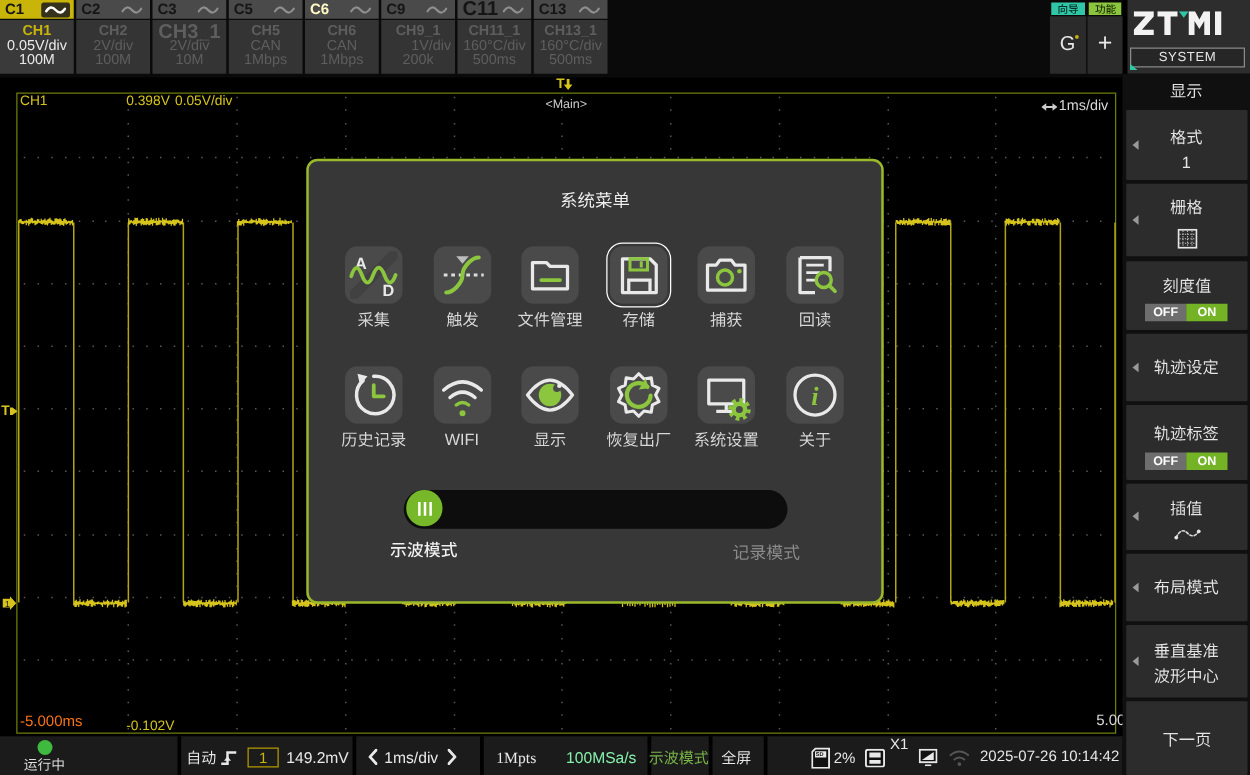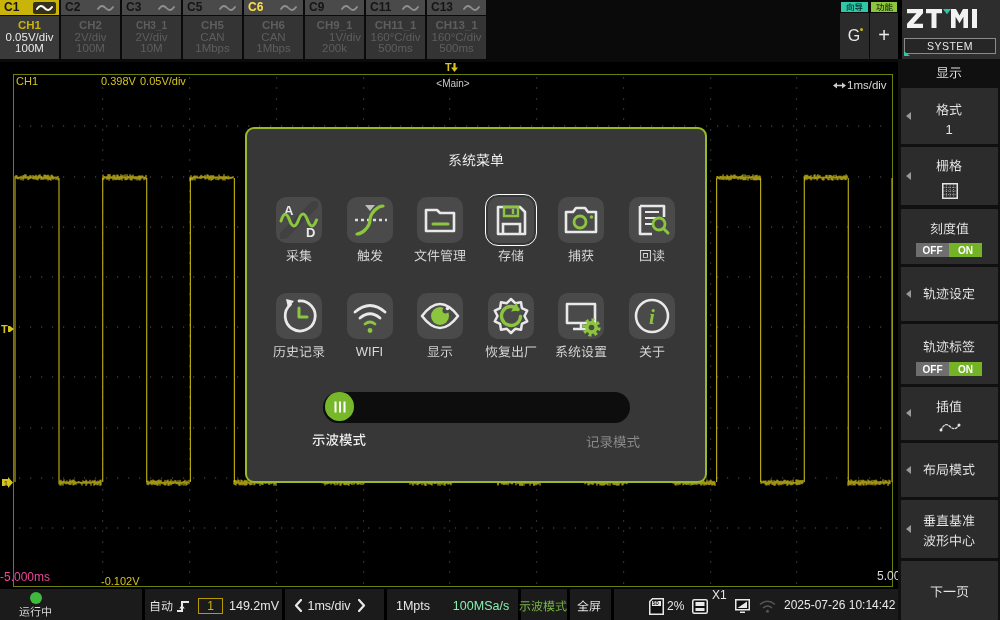--- a/index.html
+++ b/index.html
@@ -24,52 +24,52 @@
 <div class="abs" style="left:61px;top:16px;width:59px;height:43px;background:#343434"></div>
 <div style="position:absolute;left:90.5px;top:17.5px;height:15.0px;line-height:15.0px;font-family:'Liberation Sans',sans-serif;font-size:11.5px;font-weight:700;color:#5e5e5e;white-space:nowrap;transform:translateX(-50%);">CH2</div>
 <div style="position:absolute;left:90.5px;top:29.5px;height:15.0px;line-height:15.0px;font-family:'Liberation Sans',sans-serif;font-size:11.5px;font-weight:400;color:#5e5e5e;white-space:nowrap;transform:translateX(-50%);">2V/div</div>
 <div style="position:absolute;left:90.5px;top:41.0px;height:15.0px;line-height:15.0px;font-family:'Liberation Sans',sans-serif;font-size:11.5px;font-weight:400;color:#5e5e5e;white-space:nowrap;transform:translateX(-50%);">100M</div>
 <div class="abs" style="left:122px;top:0;width:59px;height:15px;background:#4a4a4a"></div>
 <div style="position:absolute;left:126px;top:0.2px;height:17px;line-height:15.6px;font-family:'Liberation Sans',sans-serif;font-size:12px;font-weight:700;color:#151515;white-space:nowrap;">C3</div>
 <svg class="abs" style="left:158px;top:4px" width="17" height="8" viewBox="0 0 17 8">
       <path d="M1 5 Q4.5 -0.5 8.5 4 Q12.5 8.5 16 3" stroke="#8f8f8f" stroke-width="1.8" fill="none" stroke-linecap="round"></path>
     </svg>
 <div class="abs" style="left:122px;top:16px;width:59px;height:43px;background:#343434"></div>
-<div style="position:absolute;left:151.5px;top:17.5px;height:15.0px;line-height:15.0px;font-family:'Liberation Sans',sans-serif;font-size:10px;font-weight:700;color:#5e5e5e;white-space:nowrap;transform:translateX(-50%);">CH3_1</div>
+<div style="position:absolute;left:151.5px;top:17.5px;height:15.0px;line-height:15.0px;font-family:'Liberation Sans',sans-serif;font-size:16px;font-weight:700;color:#5e5e5e;white-space:nowrap;transform:translateX(-50%);">CH3_1</div>
 <div style="position:absolute;left:151.5px;top:29.5px;height:15.0px;line-height:15.0px;font-family:'Liberation Sans',sans-serif;font-size:11.5px;font-weight:400;color:#5e5e5e;white-space:nowrap;transform:translateX(-50%);">2V/div</div>
 <div style="position:absolute;left:151.5px;top:41.0px;height:15.0px;line-height:15.0px;font-family:'Liberation Sans',sans-serif;font-size:11.5px;font-weight:400;color:#5e5e5e;white-space:nowrap;transform:translateX(-50%);">10M</div>
 <div class="abs" style="left:183px;top:0;width:59px;height:15px;background:#4a4a4a"></div>
 <div style="position:absolute;left:187px;top:0.2px;height:15.6px;line-height:15.6px;font-family:'Liberation Sans',sans-serif;font-size:12px;font-weight:700;color:#151515;white-space:nowrap;">C5</div>
 <svg class="abs" style="left:219px;top:4px" width="17" height="8" viewBox="0 0 17 8">
       <path d="M1 5 Q4.5 -0.5 8.5 4 Q12.5 8.5 16 3" stroke="#8f8f8f" stroke-width="1.8" fill="none" stroke-linecap="round"></path>
     </svg>
 <div class="abs" style="left:183px;top:16px;width:59px;height:43px;background:#343434"></div>
 <div style="position:absolute;left:212.5px;top:17.5px;height:15.0px;line-height:15.0px;font-family:'Liberation Sans',sans-serif;font-size:11.5px;font-weight:700;color:#5e5e5e;white-space:nowrap;transform:translateX(-50%);">CH5</div>
 <div style="position:absolute;left:212.5px;top:29.5px;height:15.0px;line-height:15.0px;font-family:'Liberation Sans',sans-serif;font-size:11.5px;font-weight:400;color:#5e5e5e;white-space:nowrap;transform:translateX(-50%);">CAN</div>
 <div style="position:absolute;left:212.5px;top:41.0px;height:15.0px;line-height:15.0px;font-family:'Liberation Sans',sans-serif;font-size:11.5px;font-weight:400;color:#5e5e5e;white-space:nowrap;transform:translateX(-50%);">1Mbps</div>
 <div class="abs" style="left:244px;top:0;width:59px;height:15px;background:#4a4a4a"></div>
-<div style="position:absolute;left:248px;top:0.2px;height:15.6px;line-height:15.6px;font-family:'Liberation Sans',sans-serif;font-size:12px;font-weight:700;color:#fde047;white-space:nowrap;">C6</div>
+<div style="position:absolute;left:248px;top:0.2px;height:15.6px;line-height:15.6px;font-family:'Liberation Sans',sans-serif;font-size:12px;font-weight:700;color:#fef9c3;white-space:nowrap;">C6</div>
 <svg class="abs" style="left:280px;top:4px" width="17" height="8" viewBox="0 0 17 8">
       <path d="M1 5 Q4.5 -0.5 8.5 4 Q12.5 8.5 16 3" stroke="#8f8f8f" stroke-width="1.8" fill="none" stroke-linecap="round"></path>
     </svg>
 <div class="abs" style="left:244px;top:16px;width:59px;height:43px;background:#343434"></div>
 <div style="position:absolute;left:273.5px;top:17.5px;height:15.0px;line-height:15.0px;font-family:'Liberation Sans',sans-serif;font-size:11.5px;font-weight:700;color:#5e5e5e;white-space:nowrap;transform:translateX(-50%);">CH6</div>
 <div style="position:absolute;left:273.5px;top:29.5px;height:15.0px;line-height:15.0px;font-family:'Liberation Sans',sans-serif;font-size:11.5px;font-weight:400;color:#5e5e5e;white-space:nowrap;transform:translateX(-50%);">CAN</div>
 <div style="position:absolute;left:273.5px;top:41.0px;height:15.0px;line-height:15.0px;font-family:'Liberation Sans',sans-serif;font-size:11.5px;font-weight:400;color:#5e5e5e;white-space:nowrap;transform:translateX(-50%);">1Mbps</div>
 <div class="abs" style="left:305px;top:0;width:59px;height:15px;background:#4a4a4a"></div>
 <div style="position:absolute;left:309px;top:0.2px;height:15.6px;line-height:15.6px;font-family:'Liberation Sans',sans-serif;font-size:12px;font-weight:700;color:#151515;white-space:nowrap;">C9</div>
 <svg class="abs" style="left:341px;top:4px" width="17" height="8" viewBox="0 0 17 8">
       <path d="M1 5 Q4.5 -0.5 8.5 4 Q12.5 8.5 16 3" stroke="#8f8f8f" stroke-width="1.8" fill="none" stroke-linecap="round"></path>
     </svg>
 <div class="abs" style="left:305px;top:16px;width:59px;height:43px;background:#343434"></div>
 <div style="position:absolute;left:334.5px;top:17.5px;height:15.0px;line-height:15.0px;font-family:'Liberation Sans',sans-serif;font-size:11.5px;font-weight:700;color:#5e5e5e;white-space:nowrap;transform:translateX(-50%);">CH9_1</div>
 <div style="position:absolute;left:345px;top:29.5px;height:15.0px;line-height:15.0px;font-family:'Liberation Sans',sans-serif;font-size:11.5px;font-weight:400;color:#5e5e5e;white-space:nowrap;transform:translateX(-50%);text-align:center;">1V/div</div>
 <div style="position:absolute;left:334.5px;top:41.0px;height:15.0px;line-height:15.0px;font-family:'Liberation Sans',sans-serif;font-size:11.5px;font-weight:400;color:#5e5e5e;white-space:nowrap;transform:translateX(-50%);">200k</div>
 <div class="abs" style="left:366px;top:0;width:59px;height:15px;background:#4a4a4a"></div>
-<div style="position:absolute;left:370px;top:0.2px;height:20px;line-height:15.6px;font-family:'Liberation Sans',sans-serif;font-size:12px;font-weight:700;color:#151515;white-space:nowrap;">C11</div>
+<div style="position:absolute;left:370px;top:0.2px;height:20px;line-height:15.6px;font-family:'Liberation Sans',sans-serif;font-size:16px;font-weight:700;color:#151515;white-space:nowrap;">C11</div>
 <svg class="abs" style="left:402px;top:4px" width="17" height="8" viewBox="0 0 17 8">
       <path d="M1 5 Q4.5 -0.5 8.5 4 Q12.5 8.5 16 3" stroke="#8f8f8f" stroke-width="1.8" fill="none" stroke-linecap="round"></path>
     </svg>
 <div class="abs" style="left:366px;top:16px;width:59px;height:43px;background:#343434"></div>
 <div style="position:absolute;left:395.5px;top:17.5px;height:15.0px;line-height:15.0px;font-family:'Liberation Sans',sans-serif;font-size:11.5px;font-weight:700;color:#5e5e5e;white-space:nowrap;transform:translateX(-50%);">CH11_1</div>
 <div style="position:absolute;left:395.5px;top:29.5px;height:15.0px;line-height:15.0px;font-family:'Liberation Sans',sans-serif;font-size:11.5px;font-weight:400;color:#5e5e5e;white-space:nowrap;transform:translateX(-50%);">160°C/div</div>
 <div style="position:absolute;left:395.5px;top:41.0px;height:15.0px;line-height:15.0px;font-family:'Liberation Sans',sans-serif;font-size:11.5px;font-weight:400;color:#5e5e5e;white-space:nowrap;transform:translateX(-50%);">500ms</div>
 <div class="abs" style="left:427px;top:0;width:59px;height:15px;background:#4a4a4a"></div>
 <div style="position:absolute;left:431px;top:0.2px;height:15.6px;line-height:15.6px;font-family:'Liberation Sans',sans-serif;font-size:12px;font-weight:700;color:#151515;white-space:nowrap;">C13</div>
 <svg class="abs" style="left:463px;top:4px" width="17" height="8" viewBox="0 0 17 8">
@@ -111,21 +111,21 @@
 <svg class="abs" style="left:0;top:0" width="1000" height="620">
       <path d="M102 78h1.2M102 88h1.2M102 99h1.2M102 109h1.2M102 119h1.2M102 130h1.2M102 140h1.2M102 150h1.2M102 160h1.2M102 171h1.2M102 181h1.2M102 191h1.2M102 202h1.2M102 212h1.2M102 222h1.2M102 233h1.2M102 243h1.2M102 253h1.2M102 263h1.2M102 274h1.2M102 284h1.2M102 294h1.2M102 305h1.2M102 315h1.2M102 325h1.2M102 336h1.2M102 346h1.2M102 356h1.2M102 366h1.2M102 377h1.2M102 387h1.2M102 397h1.2M102 408h1.2M102 418h1.2M102 428h1.2M102 439h1.2M102 449h1.2M102 459h1.2M102 469h1.2M102 480h1.2M102 490h1.2M102 500h1.2M102 511h1.2M102 521h1.2M102 531h1.2M102 542h1.2M102 552h1.2M102 562h1.2M102 572h1.2M102 583h1.2M189 78h1.2M189 88h1.2M189 99h1.2M189 109h1.2M189 119h1.2M189 130h1.2M189 140h1.2M189 150h1.2M189 160h1.2M189 171h1.2M189 181h1.2M189 191h1.2M189 202h1.2M189 212h1.2M189 222h1.2M189 233h1.2M189 243h1.2M189 253h1.2M189 263h1.2M189 274h1.2M189 284h1.2M189 294h1.2M189 305h1.2M189 315h1.2M189 325h1.2M189 336h1.2M189 346h1.2M189 356h1.2M189 366h1.2M189 377h1.2M189 387h1.2M189 397h1.2M189 408h1.2M189 418h1.2M189 428h1.2M189 439h1.2M189 449h1.2M189 459h1.2M189 469h1.2M189 480h1.2M189 490h1.2M189 500h1.2M189 511h1.2M189 521h1.2M189 531h1.2M189 542h1.2M189 552h1.2M189 562h1.2M189 572h1.2M189 583h1.2M276 78h1.2M276 88h1.2M276 99h1.2M276 109h1.2M276 119h1.2M276 130h1.2M276 140h1.2M276 150h1.2M276 160h1.2M276 171h1.2M276 181h1.2M276 191h1.2M276 202h1.2M276 212h1.2M276 222h1.2M276 233h1.2M276 243h1.2M276 253h1.2M276 263h1.2M276 274h1.2M276 284h1.2M276 294h1.2M276 305h1.2M276 315h1.2M276 325h1.2M276 336h1.2M276 346h1.2M276 356h1.2M276 366h1.2M276 377h1.2M276 387h1.2M276 397h1.2M276 408h1.2M276 418h1.2M276 428h1.2M276 439h1.2M276 449h1.2M276 459h1.2M276 469h1.2M276 480h1.2M276 490h1.2M276 500h1.2M276 511h1.2M276 521h1.2M276 531h1.2M276 542h1.2M276 552h1.2M276 562h1.2M276 572h1.2M276 583h1.2M363 78h1.2M363 88h1.2M363 99h1.2M363 109h1.2M363 119h1.2M363 130h1.2M363 140h1.2M363 150h1.2M363 160h1.2M363 171h1.2M363 181h1.2M363 191h1.2M363 202h1.2M363 212h1.2M363 222h1.2M363 233h1.2M363 243h1.2M363 253h1.2M363 263h1.2M363 274h1.2M363 284h1.2M363 294h1.2M363 305h1.2M363 315h1.2M363 325h1.2M363 336h1.2M363 346h1.2M363 356h1.2M363 366h1.2M363 377h1.2M363 387h1.2M363 397h1.2M363 408h1.2M363 418h1.2M363 428h1.2M363 439h1.2M363 449h1.2M363 459h1.2M363 469h1.2M363 480h1.2M363 490h1.2M363 500h1.2M363 511h1.2M363 521h1.2M363 531h1.2M363 542h1.2M363 552h1.2M363 562h1.2M363 572h1.2M363 583h1.2M449 78h1.2M449 88h1.2M449 99h1.2M449 109h1.2M449 119h1.2M449 130h1.2M449 140h1.2M449 150h1.2M449 160h1.2M449 171h1.2M449 181h1.2M449 191h1.2M449 202h1.2M449 212h1.2M449 222h1.2M449 233h1.2M449 243h1.2M449 253h1.2M449 263h1.2M449 274h1.2M449 284h1.2M449 294h1.2M449 305h1.2M449 315h1.2M449 325h1.2M449 336h1.2M449 346h1.2M449 356h1.2M449 366h1.2M449 377h1.2M449 387h1.2M449 397h1.2M449 408h1.2M449 418h1.2M449 428h1.2M449 439h1.2M449 449h1.2M449 459h1.2M449 469h1.2M449 480h1.2M449 490h1.2M449 500h1.2M449 511h1.2M449 521h1.2M449 531h1.2M449 542h1.2M449 552h1.2M449 562h1.2M449 572h1.2M449 583h1.2M536 78h1.2M536 88h1.2M536 99h1.2M536 109h1.2M536 119h1.2M536 130h1.2M536 140h1.2M536 150h1.2M536 160h1.2M536 171h1.2M536 181h1.2M536 191h1.2M536 202h1.2M536 212h1.2M536 222h1.2M536 233h1.2M536 243h1.2M536 253h1.2M536 263h1.2M536 274h1.2M536 284h1.2M536 294h1.2M536 305h1.2M536 315h1.2M536 325h1.2M536 336h1.2M536 346h1.2M536 356h1.2M536 366h1.2M536 377h1.2M536 387h1.2M536 397h1.2M536 408h1.2M536 418h1.2M536 428h1.2M536 439h1.2M536 449h1.2M536 459h1.2M536 469h1.2M536 480h1.2M536 490h1.2M536 500h1.2M536 511h1.2M536 521h1.2M536 531h1.2M536 542h1.2M536 552h1.2M536 562h1.2M536 572h1.2M536 583h1.2M623 78h1.2M623 88h1.2M623 99h1.2M623 109h1.2M623 119h1.2M623 130h1.2M623 140h1.2M623 150h1.2M623 160h1.2M623 171h1.2M623 181h1.2M623 191h1.2M623 202h1.2M623 212h1.2M623 222h1.2M623 233h1.2M623 243h1.2M623 253h1.2M623 263h1.2M623 274h1.2M623 284h1.2M623 294h1.2M623 305h1.2M623 315h1.2M623 325h1.2M623 336h1.2M623 346h1.2M623 356h1.2M623 366h1.2M623 377h1.2M623 387h1.2M623 397h1.2M623 408h1.2M623 418h1.2M623 428h1.2M623 439h1.2M623 449h1.2M623 459h1.2M623 469h1.2M623 480h1.2M623 490h1.2M623 500h1.2M623 511h1.2M623 521h1.2M623 531h1.2M623 542h1.2M623 552h1.2M623 562h1.2M623 572h1.2M623 583h1.2M710 78h1.2M710 88h1.2M710 99h1.2M710 109h1.2M710 119h1.2M710 130h1.2M710 140h1.2M710 150h1.2M710 160h1.2M710 171h1.2M710 181h1.2M710 191h1.2M710 202h1.2M710 212h1.2M710 222h1.2M710 233h1.2M710 243h1.2M710 253h1.2M710 263h1.2M710 274h1.2M710 284h1.2M710 294h1.2M710 305h1.2M710 315h1.2M710 325h1.2M710 336h1.2M710 346h1.2M710 356h1.2M710 366h1.2M710 377h1.2M710 387h1.2M710 397h1.2M710 408h1.2M710 418h1.2M710 428h1.2M710 439h1.2M710 449h1.2M710 459h1.2M710 469h1.2M710 480h1.2M710 490h1.2M710 500h1.2M710 511h1.2M710 521h1.2M710 531h1.2M710 542h1.2M710 552h1.2M710 562h1.2M710 572h1.2M710 583h1.2M796 78h1.2M796 88h1.2M796 99h1.2M796 109h1.2M796 119h1.2M796 130h1.2M796 140h1.2M796 150h1.2M796 160h1.2M796 171h1.2M796 181h1.2M796 191h1.2M796 202h1.2M796 212h1.2M796 222h1.2M796 233h1.2M796 243h1.2M796 253h1.2M796 263h1.2M796 274h1.2M796 284h1.2M796 294h1.2M796 305h1.2M796 315h1.2M796 325h1.2M796 336h1.2M796 346h1.2M796 356h1.2M796 366h1.2M796 377h1.2M796 387h1.2M796 397h1.2M796 408h1.2M796 418h1.2M796 428h1.2M796 439h1.2M796 449h1.2M796 459h1.2M796 469h1.2M796 480h1.2M796 490h1.2M796 500h1.2M796 511h1.2M796 521h1.2M796 531h1.2M796 542h1.2M796 552h1.2M796 562h1.2M796 572h1.2M796 583h1.2M19 126h1.2M30 126h1.2M41 126h1.2M52 126h1.2M63 126h1.2M74 126h1.2M84 126h1.2M95 126h1.2M106 126h1.2M117 126h1.2M128 126h1.2M139 126h1.2M150 126h1.2M161 126h1.2M172 126h1.2M183 126h1.2M193 126h1.2M204 126h1.2M215 126h1.2M226 126h1.2M237 126h1.2M248 126h1.2M259 126h1.2M270 126h1.2M281 126h1.2M292 126h1.2M302 126h1.2M313 126h1.2M324 126h1.2M335 126h1.2M346 126h1.2M357 126h1.2M368 126h1.2M379 126h1.2M390 126h1.2M400 126h1.2M411 126h1.2M422 126h1.2M433 126h1.2M444 126h1.2M455 126h1.2M466 126h1.2M477 126h1.2M488 126h1.2M499 126h1.2M509 126h1.2M520 126h1.2M531 126h1.2M542 126h1.2M553 126h1.2M564 126h1.2M575 126h1.2M586 126h1.2M597 126h1.2M608 126h1.2M618 126h1.2M629 126h1.2M640 126h1.2M651 126h1.2M662 126h1.2M673 126h1.2M684 126h1.2M695 126h1.2M706 126h1.2M717 126h1.2M727 126h1.2M738 126h1.2M749 126h1.2M760 126h1.2M771 126h1.2M782 126h1.2M793 126h1.2M804 126h1.2M815 126h1.2M826 126h1.2M836 126h1.2M847 126h1.2M858 126h1.2M869 126h1.2M880 126h1.2M19 177h1.2M30 177h1.2M41 177h1.2M52 177h1.2M63 177h1.2M74 177h1.2M84 177h1.2M95 177h1.2M106 177h1.2M117 177h1.2M128 177h1.2M139 177h1.2M150 177h1.2M161 177h1.2M172 177h1.2M183 177h1.2M193 177h1.2M204 177h1.2M215 177h1.2M226 177h1.2M237 177h1.2M248 177h1.2M259 177h1.2M270 177h1.2M281 177h1.2M292 177h1.2M302 177h1.2M313 177h1.2M324 177h1.2M335 177h1.2M346 177h1.2M357 177h1.2M368 177h1.2M379 177h1.2M390 177h1.2M400 177h1.2M411 177h1.2M422 177h1.2M433 177h1.2M444 177h1.2M455 177h1.2M466 177h1.2M477 177h1.2M488 177h1.2M499 177h1.2M509 177h1.2M520 177h1.2M531 177h1.2M542 177h1.2M553 177h1.2M564 177h1.2M575 177h1.2M586 177h1.2M597 177h1.2M608 177h1.2M618 177h1.2M629 177h1.2M640 177h1.2M651 177h1.2M662 177h1.2M673 177h1.2M684 177h1.2M695 177h1.2M706 177h1.2M717 177h1.2M727 177h1.2M738 177h1.2M749 177h1.2M760 177h1.2M771 177h1.2M782 177h1.2M793 177h1.2M804 177h1.2M815 177h1.2M826 177h1.2M836 177h1.2M847 177h1.2M858 177h1.2M869 177h1.2M880 177h1.2M19 227h1.2M30 227h1.2M41 227h1.2M52 227h1.2M63 227h1.2M74 227h1.2M84 227h1.2M95 227h1.2M106 227h1.2M117 227h1.2M128 227h1.2M139 227h1.2M150 227h1.2M161 227h1.2M172 227h1.2M183 227h1.2M193 227h1.2M204 227h1.2M215 227h1.2M226 227h1.2M237 227h1.2M248 227h1.2M259 227h1.2M270 227h1.2M281 227h1.2M292 227h1.2M302 227h1.2M313 227h1.2M324 227h1.2M335 227h1.2M346 227h1.2M357 227h1.2M368 227h1.2M379 227h1.2M390 227h1.2M400 227h1.2M411 227h1.2M422 227h1.2M433 227h1.2M444 227h1.2M455 227h1.2M466 227h1.2M477 227h1.2M488 227h1.2M499 227h1.2M509 227h1.2M520 227h1.2M531 227h1.2M542 227h1.2M553 227h1.2M564 227h1.2M575 227h1.2M586 227h1.2M597 227h1.2M608 227h1.2M618 227h1.2M629 227h1.2M640 227h1.2M651 227h1.2M662 227h1.2M673 227h1.2M684 227h1.2M695 227h1.2M706 227h1.2M717 227h1.2M727 227h1.2M738 227h1.2M749 227h1.2M760 227h1.2M771 227h1.2M782 227h1.2M793 227h1.2M804 227h1.2M815 227h1.2M826 227h1.2M836 227h1.2M847 227h1.2M858 227h1.2M869 227h1.2M880 227h1.2M19 277h1.2M30 277h1.2M41 277h1.2M52 277h1.2M63 277h1.2M74 277h1.2M84 277h1.2M95 277h1.2M106 277h1.2M117 277h1.2M128 277h1.2M139 277h1.2M150 277h1.2M161 277h1.2M172 277h1.2M183 277h1.2M193 277h1.2M204 277h1.2M215 277h1.2M226 277h1.2M237 277h1.2M248 277h1.2M259 277h1.2M270 277h1.2M281 277h1.2M292 277h1.2M302 277h1.2M313 277h1.2M324 277h1.2M335 277h1.2M346 277h1.2M357 277h1.2M368 277h1.2M379 277h1.2M390 277h1.2M400 277h1.2M411 277h1.2M422 277h1.2M433 277h1.2M444 277h1.2M455 277h1.2M466 277h1.2M477 277h1.2M488 277h1.2M499 277h1.2M509 277h1.2M520 277h1.2M531 277h1.2M542 277h1.2M553 277h1.2M564 277h1.2M575 277h1.2M586 277h1.2M597 277h1.2M608 277h1.2M618 277h1.2M629 277h1.2M640 277h1.2M651 277h1.2M662 277h1.2M673 277h1.2M684 277h1.2M695 277h1.2M706 277h1.2M717 277h1.2M727 277h1.2M738 277h1.2M749 277h1.2M760 277h1.2M771 277h1.2M782 277h1.2M793 277h1.2M804 277h1.2M815 277h1.2M826 277h1.2M836 277h1.2M847 277h1.2M858 277h1.2M869 277h1.2M880 277h1.2M19 327h1.2M30 327h1.2M41 327h1.2M52 327h1.2M63 327h1.2M74 327h1.2M84 327h1.2M95 327h1.2M106 327h1.2M117 327h1.2M128 327h1.2M139 327h1.2M150 327h1.2M161 327h1.2M172 327h1.2M183 327h1.2M193 327h1.2M204 327h1.2M215 327h1.2M226 327h1.2M237 327h1.2M248 327h1.2M259 327h1.2M270 327h1.2M281 327h1.2M292 327h1.2M302 327h1.2M313 327h1.2M324 327h1.2M335 327h1.2M346 327h1.2M357 327h1.2M368 327h1.2M379 327h1.2M390 327h1.2M400 327h1.2M411 327h1.2M422 327h1.2M433 327h1.2M444 327h1.2M455 327h1.2M466 327h1.2M477 327h1.2M488 327h1.2M499 327h1.2M509 327h1.2M520 327h1.2M531 327h1.2M542 327h1.2M553 327h1.2M564 327h1.2M575 327h1.2M586 327h1.2M597 327h1.2M608 327h1.2M618 327h1.2M629 327h1.2M640 327h1.2M651 327h1.2M662 327h1.2M673 327h1.2M684 327h1.2M695 327h1.2M706 327h1.2M717 327h1.2M727 327h1.2M738 327h1.2M749 327h1.2M760 327h1.2M771 327h1.2M782 327h1.2M793 327h1.2M804 327h1.2M815 327h1.2M826 327h1.2M836 327h1.2M847 327h1.2M858 327h1.2M869 327h1.2M880 327h1.2M19 377h1.2M30 377h1.2M41 377h1.2M52 377h1.2M63 377h1.2M74 377h1.2M84 377h1.2M95 377h1.2M106 377h1.2M117 377h1.2M128 377h1.2M139 377h1.2M150 377h1.2M161 377h1.2M172 377h1.2M183 377h1.2M193 377h1.2M204 377h1.2M215 377h1.2M226 377h1.2M237 377h1.2M248 377h1.2M259 377h1.2M270 377h1.2M281 377h1.2M292 377h1.2M302 377h1.2M313 377h1.2M324 377h1.2M335 377h1.2M346 377h1.2M357 377h1.2M368 377h1.2M379 377h1.2M390 377h1.2M400 377h1.2M411 377h1.2M422 377h1.2M433 377h1.2M444 377h1.2M455 377h1.2M466 377h1.2M477 377h1.2M488 377h1.2M499 377h1.2M509 377h1.2M520 377h1.2M531 377h1.2M542 377h1.2M553 377h1.2M564 377h1.2M575 377h1.2M586 377h1.2M597 377h1.2M608 377h1.2M618 377h1.2M629 377h1.2M640 377h1.2M651 377h1.2M662 377h1.2M673 377h1.2M684 377h1.2M695 377h1.2M706 377h1.2M717 377h1.2M727 377h1.2M738 377h1.2M749 377h1.2M760 377h1.2M771 377h1.2M782 377h1.2M793 377h1.2M804 377h1.2M815 377h1.2M826 377h1.2M836 377h1.2M847 377h1.2M858 377h1.2M869 377h1.2M880 377h1.2M19 428h1.2M30 428h1.2M41 428h1.2M52 428h1.2M63 428h1.2M74 428h1.2M84 428h1.2M95 428h1.2M106 428h1.2M117 428h1.2M128 428h1.2M139 428h1.2M150 428h1.2M161 428h1.2M172 428h1.2M183 428h1.2M193 428h1.2M204 428h1.2M215 428h1.2M226 428h1.2M237 428h1.2M248 428h1.2M259 428h1.2M270 428h1.2M281 428h1.2M292 428h1.2M302 428h1.2M313 428h1.2M324 428h1.2M335 428h1.2M346 428h1.2M357 428h1.2M368 428h1.2M379 428h1.2M390 428h1.2M400 428h1.2M411 428h1.2M422 428h1.2M433 428h1.2M444 428h1.2M455 428h1.2M466 428h1.2M477 428h1.2M488 428h1.2M499 428h1.2M509 428h1.2M520 428h1.2M531 428h1.2M542 428h1.2M553 428h1.2M564 428h1.2M575 428h1.2M586 428h1.2M597 428h1.2M608 428h1.2M618 428h1.2M629 428h1.2M640 428h1.2M651 428h1.2M662 428h1.2M673 428h1.2M684 428h1.2M695 428h1.2M706 428h1.2M717 428h1.2M727 428h1.2M738 428h1.2M749 428h1.2M760 428h1.2M771 428h1.2M782 428h1.2M793 428h1.2M804 428h1.2M815 428h1.2M826 428h1.2M836 428h1.2M847 428h1.2M858 428h1.2M869 428h1.2M880 428h1.2M19 478h1.2M30 478h1.2M41 478h1.2M52 478h1.2M63 478h1.2M74 478h1.2M84 478h1.2M95 478h1.2M106 478h1.2M117 478h1.2M128 478h1.2M139 478h1.2M150 478h1.2M161 478h1.2M172 478h1.2M183 478h1.2M193 478h1.2M204 478h1.2M215 478h1.2M226 478h1.2M237 478h1.2M248 478h1.2M259 478h1.2M270 478h1.2M281 478h1.2M292 478h1.2M302 478h1.2M313 478h1.2M324 478h1.2M335 478h1.2M346 478h1.2M357 478h1.2M368 478h1.2M379 478h1.2M390 478h1.2M400 478h1.2M411 478h1.2M422 478h1.2M433 478h1.2M444 478h1.2M455 478h1.2M466 478h1.2M477 478h1.2M488 478h1.2M499 478h1.2M509 478h1.2M520 478h1.2M531 478h1.2M542 478h1.2M553 478h1.2M564 478h1.2M575 478h1.2M586 478h1.2M597 478h1.2M608 478h1.2M618 478h1.2M629 478h1.2M640 478h1.2M651 478h1.2M662 478h1.2M673 478h1.2M684 478h1.2M695 478h1.2M706 478h1.2M717 478h1.2M727 478h1.2M738 478h1.2M749 478h1.2M760 478h1.2M771 478h1.2M782 478h1.2M793 478h1.2M804 478h1.2M815 478h1.2M826 478h1.2M836 478h1.2M847 478h1.2M858 478h1.2M869 478h1.2M880 478h1.2M19 528h1.2M30 528h1.2M41 528h1.2M52 528h1.2M63 528h1.2M74 528h1.2M84 528h1.2M95 528h1.2M106 528h1.2M117 528h1.2M128 528h1.2M139 528h1.2M150 528h1.2M161 528h1.2M172 528h1.2M183 528h1.2M193 528h1.2M204 528h1.2M215 528h1.2M226 528h1.2M237 528h1.2M248 528h1.2M259 528h1.2M270 528h1.2M281 528h1.2M292 528h1.2M302 528h1.2M313 528h1.2M324 528h1.2M335 528h1.2M346 528h1.2M357 528h1.2M368 528h1.2M379 528h1.2M390 528h1.2M400 528h1.2M411 528h1.2M422 528h1.2M433 528h1.2M444 528h1.2M455 528h1.2M466 528h1.2M477 528h1.2M488 528h1.2M499 528h1.2M509 528h1.2M520 528h1.2M531 528h1.2M542 528h1.2M553 528h1.2M564 528h1.2M575 528h1.2M586 528h1.2M597 528h1.2M608 528h1.2M618 528h1.2M629 528h1.2M640 528h1.2M651 528h1.2M662 528h1.2M673 528h1.2M684 528h1.2M695 528h1.2M706 528h1.2M717 528h1.2M727 528h1.2M738 528h1.2M749 528h1.2M760 528h1.2M771 528h1.2M782 528h1.2M793 528h1.2M804 528h1.2M815 528h1.2M826 528h1.2M836 528h1.2M847 528h1.2M858 528h1.2M869 528h1.2M880 528h1.2" stroke="#585858" stroke-width="1.2" fill="none"></path>
     </svg>
 <svg class="abs" style="left:0;top:0" width="1000" height="620">
       <path d="M59.0 178V482M15.0 482V178M146.7 178V482M102.7 482V178M234.4 178V482M190.4 482V178M322.1 178V482M278.1 482V178M409.8 178V482M365.8 482V178M497.5 178V482M453.5 482V178M585.2 178V482M541.2 482V178M672.9 178V482M628.9 482V178M760.6 178V482M716.6 482V178M848.3 178V482M804.3 482V178M892.0 482V178" stroke="#b3a512" stroke-width="1.2" fill="none"></path>
       <path d="M15 176.1V178.4M16 175.1V178.2M17 175.4V179.0M18 176.8V179.4M19 176.9V179.2M20 176.8V178.2M21 175.8V180.2M22 176.6V178.6M23 175.2V180.6M24 175.3V179.1M25 174.2V178.1M26 174.5V178.8M27 176.6V178.3M28 176.1V180.2M29 176.5V179.6M30 175.1V179.0M31 175.4V178.2M32 176.8V178.6M33 175.0V179.2M34 176.1V179.6M35 175.7V178.8M36 174.7V179.9M37 176.3V179.6M38 175.5V180.4M39 174.9V178.8M40 174.2V178.3M41 175.8V180.0M42 176.6V179.3M43 176.9V179.8M44 174.8V179.5M45 174.5V178.8M46 175.0V179.6M47 175.3V179.2M48 174.6V180.6M49 175.6V179.8M50 176.8V179.9M51 175.1V180.7M52 174.6V178.8M53 175.9V179.8M54 176.9V179.2M55 176.5V178.3M56 176.8V180.1M57 176.6V178.7M58 175.9V180.4M59 481.8V484.3M60 480.5V485.6M61 479.8V485.5M62 481.2V484.2M63 481.0V485.6M64 479.4V483.4M65 481.5V483.7M66 481.4V484.4M67 480.4V483.8M68 482.0V484.2M69 481.0V484.6M70 479.4V485.0M71 480.6V484.8M72 480.2V483.2M73 479.6V485.3M74 479.6V485.3M75 480.9V484.2M76 481.7V484.8M77 481.8V483.2M78 481.4V483.5M79 481.1V483.2M80 482.0V483.4M81 481.7V484.1M82 481.9V485.5M83 480.3V483.4M84 481.3V484.0M85 481.0V483.4M86 479.7V485.9M87 480.7V484.4M88 481.8V483.3M89 481.1V483.8M90 479.8V483.5M91 481.9V485.8M92 480.6V483.4M93 480.5V483.1M94 480.6V485.8M95 479.7V485.0M96 481.3V484.1M97 481.5V485.2M98 480.6V485.3M99 481.1V483.6M100 479.8V485.9M101 479.7V485.3M103 174.6V180.0M104 176.3V179.4M105 176.0V178.1M106 176.9V178.8M107 176.2V179.9M108 174.2V179.2M109 174.3V180.7M110 174.2V179.0M111 176.4V178.6M112 176.4V178.6M113 175.2V180.4M114 174.6V179.3M115 175.1V180.2M116 176.8V179.8M117 174.4V180.1M118 174.8V179.3M119 176.5V180.1M120 176.0V180.2M121 174.2V179.1M122 175.8V180.6M123 174.9V178.5M124 176.6V178.4M125 174.4V180.2M126 176.6V180.2M127 174.2V179.8M128 176.0V179.5M129 176.6V178.0M130 174.2V179.8M131 175.5V180.5M132 175.7V180.4M133 174.6V178.6M134 176.3V178.8M135 176.3V179.6M136 176.2V179.1M137 176.6V180.5M138 176.0V179.2M139 175.3V180.4M140 175.8V180.5M141 175.5V179.4M142 175.5V178.1M143 175.7V178.5M144 177.0V180.2M145 176.5V179.3M146 174.9V179.5M147 481.1V484.5M148 480.5V485.3M149 481.7V484.6M150 481.3V483.8M151 479.9V484.5M152 480.5V485.2M153 479.5V484.3M154 480.3V484.5M155 480.6V485.0M156 480.8V484.5M157 480.7V485.7M158 480.1V485.5M159 479.5V483.8M160 480.5V485.7M161 479.7V483.4M162 481.7V484.3M163 481.8V483.7M164 481.8V484.9M165 479.9V485.6M166 481.6V485.1M167 480.2V483.4M168 479.6V485.8M169 481.4V485.8M170 480.9V484.4M171 479.3V485.4M172 481.6V484.3M173 480.6V484.0M174 481.5V483.9M175 480.1V483.1M176 480.5V484.3M177 482.0V484.0M178 480.3V484.5M179 481.8V485.9M180 479.9V485.8M181 481.7V483.8M182 481.9V485.3M183 481.3V483.4M184 480.9V485.6M185 479.8V483.7M186 481.6V485.7M187 480.5V485.0M188 481.8V483.2M189 480.1V484.2M190 176.8V180.5M191 175.2V180.2M192 176.8V180.3M193 176.8V180.3M194 175.7V178.9M195 175.4V180.5M196 176.2V178.3M197 175.5V178.6M198 176.7V178.4M199 176.9V178.5M200 176.1V178.8M201 174.8V178.8M202 175.5V178.5M203 176.0V178.0M204 176.3V178.0M205 174.9V179.5M206 176.5V179.3M207 174.3V178.3M208 174.6V179.2M209 175.6V180.3M210 175.9V179.4M211 175.0V180.7M212 176.0V180.2M213 175.0V179.7M214 175.8V178.9M215 176.8V178.4M216 176.8V180.0M217 176.3V178.4M218 176.8V180.3M219 174.5V179.8M220 176.2V178.7M221 176.2V179.2M222 176.5V179.2M223 176.2V180.6M224 174.2V179.5M225 176.3V180.6M226 176.1V179.0M227 177.0V179.0M228 175.6V179.4M229 176.4V179.4M230 177.0V178.7M231 176.7V179.1M232 176.9V178.1M233 176.1V178.6M234 480.4V484.5M235 480.0V484.9M236 480.1V485.5M237 480.9V483.9M238 479.3V483.4M239 480.0V484.9M240 481.9V485.4M241 479.6V484.8M242 480.0V485.4M243 481.6V484.5M244 480.6V485.4M245 479.8V485.4M246 480.4V485.6M247 480.2V485.0M248 481.4V483.1M249 481.6V484.0M250 481.7V485.4M251 480.5V484.8M252 480.3V485.0M253 480.7V483.0M254 479.8V485.2M255 480.6V484.6M256 480.2V483.2M257 480.0V483.7M258 481.8V483.8M259 480.0V483.6M260 480.0V485.8M261 480.7V484.1M262 480.7V485.0M263 479.9V484.8M264 480.3V483.2M265 481.6V483.7M266 480.0V483.9M267 480.5V483.0M268 481.8V483.8M269 480.2V485.0M270 480.2V483.8M271 480.6V484.3M272 480.7V483.3M273 479.6V483.6M274 479.4V485.7M275 482.0V484.3M276 479.8V485.8M278 175.7V178.7M279 176.4V180.6M280 176.4V179.6M281 176.6V179.4M282 174.2V178.4M283 174.6V179.4M284 174.4V179.9M285 176.3V180.4M286 175.6V178.1M287 177.0V179.3M288 175.7V178.8M289 176.6V178.9M290 176.1V180.3M291 177.0V180.0M292 174.6V178.3M293 174.3V179.9M294 174.4V178.8M295 175.9V179.1M296 174.1V179.6M297 176.0V179.2M298 176.2V178.1M299 176.7V180.3M300 176.2V180.5M301 176.3V178.7M302 175.5V178.5M303 175.9V180.6M304 174.4V180.2M305 175.2V180.5M306 174.3V179.5M307 174.9V178.1M308 174.9V179.2M309 174.8V179.7M310 176.2V178.1M311 174.3V178.3M312 175.6V178.9M313 176.1V180.0M314 174.2V178.7M315 175.1V178.8M316 175.4V179.1M317 176.5V178.4M318 176.4V180.4M319 175.6V178.6M320 174.4V180.7M321 175.7V178.4M322 481.5V483.3M323 481.1V483.3M324 481.4V483.7M325 480.5V485.6M326 480.0V484.2M327 480.9V484.5M328 481.0V484.0M329 481.8V483.8M330 479.4V483.4M331 480.6V484.8M332 479.7V483.6M333 481.3V483.7M334 480.9V484.3M335 479.4V485.5M336 479.6V483.1M337 481.9V485.1M338 479.6V484.4M339 480.4V483.0M340 480.9V485.7M341 479.8V485.5M342 479.4V483.7M343 481.7V483.4M344 480.6V485.0M345 479.5V485.1M346 480.3V485.2M347 480.8V484.6M348 481.9V485.3M349 481.4V485.7M350 480.3V483.9M351 481.7V483.7M352 480.3V485.0M353 481.7V483.2M354 480.6V484.7M355 481.0V483.6M356 480.4V483.0M357 481.2V484.3M358 479.4V484.9M359 479.6V484.4M360 481.4V483.7M361 479.4V485.0M362 481.2V483.1M363 480.7V485.0M364 480.9V483.7M366 175.1V180.5M367 176.3V178.1M368 176.0V179.1M369 175.0V178.5M370 174.7V180.0M371 175.5V178.6M372 174.2V178.8M373 174.6V178.6M374 176.4V180.1M375 176.1V180.6M376 175.6V178.5M377 176.4V179.1M378 175.1V180.6M379 176.6V179.1M380 176.4V180.6M381 176.6V178.1M382 176.8V179.1M383 174.4V180.4M384 174.9V180.7M385 174.3V178.9M386 176.5V180.5M387 174.8V178.1M388 175.1V179.0M389 175.9V178.9M390 176.5V178.0M391 176.2V178.9M392 174.2V178.3M393 174.2V178.6M394 176.0V180.2M395 174.6V179.2M396 176.9V179.3M397 175.9V180.5M398 176.4V179.0M399 174.4V178.1M400 175.8V180.2M401 174.8V178.1M402 176.9V178.2M403 174.3V178.7M404 174.8V180.4M405 176.0V178.7M406 174.2V179.7M407 176.2V179.9M408 176.1V178.7M409 177.0V180.0M410 479.5V484.8M411 479.5V483.1M412 481.4V484.4M413 479.4V485.8M414 481.0V483.7M415 480.8V484.4M416 479.5V483.5M417 479.8V485.1M418 479.8V485.2M419 480.4V484.0M420 481.1V484.0M421 479.9V483.2M422 481.5V485.2M423 481.3V483.2M424 481.9V484.6M425 481.1V485.8M426 479.6V485.9M427 481.3V483.2M428 481.7V484.4M429 480.1V484.3M430 481.4V484.2M431 480.3V485.0M432 480.0V485.5M433 480.2V483.4M434 479.7V483.9M435 480.5V484.1M436 480.0V483.6M437 481.3V483.7M438 481.6V485.6M439 480.4V483.9M440 480.9V485.9M441 480.6V483.7M442 479.8V484.9M443 479.3V483.3M444 480.7V485.4M445 479.7V485.7M446 481.9V483.9M447 481.7V483.5M448 479.4V484.7M449 479.5V484.1M450 479.7V484.3M451 481.3V485.3M452 479.4V483.3M454 175.3V179.7M454 176.4V179.0M456 176.6V178.6M456 176.3V179.6M458 175.1V178.5M458 177.0V178.9M460 175.0V178.5M460 176.1V178.5M462 174.7V179.5M462 176.8V178.3M464 175.9V179.5M464 175.1V178.2M466 176.5V179.9M466 175.8V178.8M468 176.1V180.6M468 176.1V179.5M470 176.0V179.1M470 174.5V180.7M472 175.9V178.5M472 174.9V178.5M474 177.0V180.4M474 175.8V180.2M476 175.8V180.4M476 175.7V178.4M478 177.0V179.5M478 175.1V180.5M480 176.7V179.7M480 175.9V179.4M482 176.6V178.8M482 175.5V180.5M484 176.7V179.3M484 174.7V180.6M486 176.4V178.3M486 174.3V180.6M488 175.6V178.1M488 174.3V179.0M490 174.4V179.7M490 174.6V178.4M492 174.7V178.6M492 175.8V180.3M494 174.6V178.5M494 176.4V179.1M496 175.5V179.0M496 176.6V178.7M498 480.0V485.6M498 481.9V484.6M500 480.0V483.1M500 479.7V483.3M502 480.4V484.6M502 480.3V483.9M504 480.9V484.7M504 480.9V484.9M506 480.8V484.3M506 481.9V484.8M508 480.7V483.7M508 479.9V485.3M510 480.8V483.5M510 480.7V483.3M512 481.7V484.2M512 481.8V484.3M514 480.6V483.1M514 480.3V483.2M516 480.0V485.3M516 480.6V483.2M518 480.6V484.1M518 479.4V483.4M520 479.7V485.9M520 480.0V485.4M522 481.5V485.8M522 480.7V485.8M524 479.5V483.5M524 479.9V485.7M526 481.8V484.0M526 480.0V483.5M528 479.6V483.8M528 479.8V483.4M530 480.6V485.7M530 481.4V483.8M532 480.6V483.9M532 481.9V483.5M534 481.6V485.7M534 480.2V485.6M536 481.5V485.3M536 481.7V484.5M538 480.3V484.0M538 479.6V484.6M540 480.4V485.6M541 176.7V180.7M542 175.2V179.1M543 174.7V178.7M544 174.1V179.6M545 176.0V180.1M546 175.7V178.5M547 174.8V178.1M548 174.6V178.7M549 175.1V180.7M550 175.3V179.8M551 176.1V178.0M552 176.9V178.4M553 175.2V179.2M554 175.5V180.4M555 176.6V178.6M556 175.1V178.1M557 177.0V179.0M558 176.7V179.0M559 176.3V179.6M560 175.3V178.6M561 175.2V179.3M562 176.6V180.5M563 176.3V178.4M564 176.7V179.7M565 174.5V180.1M566 175.8V178.7M567 177.0V179.7M568 175.4V178.9M569 175.1V179.2M570 174.3V180.0M571 176.3V180.4M572 176.9V179.4M573 175.8V178.6M574 176.8V180.1M575 177.0V179.5M576 174.3V178.4M577 176.4V179.6M578 175.5V179.7M579 174.6V178.5M580 176.1V178.8M581 176.9V180.4M582 174.7V179.9M583 177.0V180.3M584 174.8V179.3M585 480.0V484.3M586 481.4V483.3M587 481.4V483.1M588 481.1V485.2M589 480.1V485.5M590 480.1V483.8M591 480.5V484.3M592 479.9V484.5M593 481.3V484.9M594 479.4V483.6M595 479.6V483.0M596 481.3V483.7M597 480.0V485.7M598 480.0V483.9M599 479.6V484.0M600 481.4V485.6M601 480.3V485.0M602 480.2V485.8M603 480.7V485.4M604 480.1V485.5M605 480.8V485.1M606 480.5V483.9M607 481.4V484.8M608 481.8V485.6M609 481.6V483.1M610 481.7V485.7M611 481.1V483.4M612 481.9V483.1M613 480.1V484.8M614 480.1V485.1M615 481.8V484.7M616 481.0V485.4M617 479.8V485.6M618 481.8V485.5M619 479.5V485.7M620 481.7V483.6M621 481.7V483.1M622 479.7V485.4M623 480.3V485.4M624 480.3V483.8M625 481.7V483.3M626 480.0V483.6M627 481.1V484.2M629 176.9V178.7M630 176.2V179.9M631 175.9V178.9M632 174.2V179.4M633 174.5V179.7M634 176.9V179.1M635 175.7V180.1M636 176.0V179.9M637 175.4V178.6M638 174.5V178.2M639 174.6V178.5M640 177.0V178.5M641 174.8V180.6M642 177.0V179.3M643 175.6V180.2M644 176.5V179.3M645 176.0V180.2M646 176.2V180.5M647 176.2V178.6M648 175.0V179.3M649 176.7V179.7M650 176.8V180.1M651 175.0V180.1M652 175.2V179.0M653 175.8V179.1M654 174.4V178.2M655 174.4V178.1M656 176.4V178.7M657 174.4V179.4M658 175.9V180.4M659 176.3V179.2M660 175.5V180.0M661 174.8V179.7M662 176.0V178.9M663 176.5V180.3M664 175.1V180.0M665 176.5V179.2M666 174.8V179.6M667 176.6V179.2M668 174.4V178.6M669 176.4V178.8M670 175.0V180.3M671 176.6V178.4M672 176.3V178.9M673 480.6V483.5M674 481.1V483.5M675 479.4V485.1M676 481.7V485.8M677 481.7V484.1M678 479.3V485.3M679 480.0V484.3M680 481.5V484.9M681 481.7V483.6M682 481.0V483.1M683 480.9V485.3M684 480.1V484.5M685 480.3V484.3M686 481.6V484.8M687 480.9V485.1M688 479.5V484.2M689 480.5V485.2M690 480.9V483.7M691 480.1V485.6M692 479.9V485.0M693 479.7V485.0M694 480.3V484.3M695 481.2V484.8M696 481.7V484.2M697 479.9V485.1M698 480.3V483.7M699 480.9V484.3M700 480.3V484.2M701 480.2V485.7M702 481.5V484.9M703 479.9V484.1M704 480.7V485.8M705 481.9V484.6M706 481.6V485.3M707 479.5V484.5M708 481.7V484.7M709 480.5V485.1M710 480.6V484.9M711 479.8V484.5M712 480.9V485.7M713 481.4V485.0M714 480.9V485.2M715 481.7V485.9M717 176.0V178.2M718 176.2V179.1M719 177.0V179.1M720 175.8V179.9M721 176.0V178.7M722 176.3V180.0M723 174.3V179.4M724 176.4V180.2M725 175.9V178.6M726 176.6V180.1M727 174.7V179.7M728 175.6V179.5M729 176.3V180.6M730 176.0V179.7M731 174.6V180.2M732 175.6V178.8M733 175.4V178.3M734 174.6V179.0M735 174.5V178.7M736 175.9V178.7M737 175.8V178.5M738 177.0V179.9M739 176.2V178.7M740 176.1V179.3M741 175.8V179.7M742 175.1V179.0M743 174.3V180.3M744 176.8V180.2M745 174.4V180.1M746 176.6V180.2M747 175.2V178.0M748 177.0V180.6M749 175.1V178.7M750 176.7V178.4M751 176.3V180.1M752 176.0V178.4M753 174.4V180.1M754 176.5V180.4M755 175.2V180.1M756 175.1V180.4M757 174.7V180.3M758 176.4V179.9M759 175.5V180.0M760 175.7V180.4M761 480.5V483.8M762 481.4V483.4M763 480.7V483.2M764 480.7V483.4M765 480.7V484.4M766 480.5V485.5M767 482.0V485.4M768 480.7V484.6M769 480.2V485.4M770 481.0V484.2M771 479.4V483.2M772 480.3V484.8M773 481.9V484.8M774 480.2V485.7M775 481.1V485.8M776 480.6V484.4M777 479.6V483.1M778 480.1V484.8M779 481.1V485.5M780 481.0V484.4M781 480.6V485.2M782 481.4V484.3M783 480.9V484.6M784 479.8V483.8M785 479.8V484.2M786 480.6V483.8M787 480.6V485.8M788 480.2V485.3M789 481.1V483.9M790 481.2V484.7M791 480.3V485.3M792 481.9V485.1M793 479.6V484.6M794 481.9V483.9M795 482.0V483.6M796 479.5V484.8M797 480.2V485.3M798 479.5V484.8M799 480.3V484.8M800 480.1V484.7M801 480.2V483.6M802 480.2V484.3M803 479.9V483.3M804 176.5V178.1M805 174.8V180.5M806 175.1V179.0M807 174.6V180.1M808 175.4V178.7M809 176.1V179.1M810 176.1V179.2M811 175.1V180.5M812 176.8V179.5M813 176.9V178.3M814 174.7V179.6M815 174.3V179.2M816 177.0V179.0M817 175.3V180.5M818 174.2V179.3M819 175.8V178.3M820 175.1V178.6M821 176.6V178.0M822 177.0V179.8M823 176.6V180.6M824 176.7V180.3M825 176.6V178.0M826 174.9V178.7M827 174.9V178.5M828 176.9V180.1M829 174.9V180.3M830 174.9V178.2M831 175.2V179.9M832 175.7V180.5M833 176.3V180.6M834 174.9V178.0M835 177.0V179.8M836 174.6V178.2M837 176.1V180.0M838 176.5V180.3M839 175.6V178.2M840 175.9V179.6M841 175.7V179.8M842 176.6V180.2M843 175.9V179.7M844 175.2V179.1M845 175.9V180.1M846 174.3V180.1M847 175.4V178.8M848 481.8V485.8M849 480.1V485.4M850 481.1V484.8M851 479.4V485.4M852 480.4V483.9M853 480.8V485.6M854 481.0V485.0M855 480.4V485.6M856 479.8V483.8M857 482.0V483.8M858 480.9V484.7M859 479.8V485.6M860 481.9V485.4M861 479.8V485.5M862 480.5V483.8M863 479.7V485.3M864 480.2V485.6M865 481.1V483.2M866 480.5V485.3M867 481.5V485.2M868 479.5V483.7M869 480.4V485.0M870 480.7V483.6M871 481.3V485.2M872 479.9V484.3M873 481.8V485.3M874 479.9V483.7M875 480.4V485.6M876 479.6V484.5M877 480.7V484.7M878 481.5V483.6M879 481.5V485.0M880 481.0V484.6M881 480.9V484.5M882 481.6V483.1M883 479.3V484.1M884 481.7V484.8M885 479.9V483.5M886 480.4V484.0M887 480.6V483.1M888 481.9V485.9M889 479.7V484.4M890 480.5V483.8" stroke="#d6c41c" stroke-width="1" fill="none"></path>
     </svg>
 <div style="position:absolute;left:16px;top:73.8px;height:14.3px;line-height:14.3px;font-family:'Liberation Sans',sans-serif;font-size:11px;font-weight:400;color:#d6c41c;white-space:nowrap;">CH1</div>
 <div style="position:absolute;left:101px;top:73.8px;height:14.3px;line-height:14.3px;font-family:'Liberation Sans',sans-serif;font-size:11px;font-weight:400;color:#d6c41c;white-space:nowrap;">0.398V</div>
 <div style="position:absolute;left:140px;top:73.8px;height:14.3px;line-height:14.3px;font-family:'Liberation Sans',sans-serif;font-size:11px;font-weight:400;color:#d6c41c;white-space:nowrap;">0.05V/div</div>
-<div style="position:absolute;left:0;top:570.2px;height:15.6px;line-height:15.6px;font-family:'Liberation Sans',sans-serif;font-size:12px;font-weight:400;color:#ec4899;white-space:nowrap;">-5.000ms</div>
+<div style="position:absolute;left:16px;top:570.2px;height:15.6px;line-height:15.6px;font-family:'Liberation Sans',sans-serif;font-size:12px;font-weight:400;color:#f97316;white-space:nowrap;">-5.000ms</div>
 <div style="position:absolute;left:101px;top:573.9px;height:14.3px;line-height:14.3px;font-family:'Liberation Sans',sans-serif;font-size:11px;font-weight:400;color:#d6c41c;white-space:nowrap;">-0.102V</div>
 <div style="position:absolute;left:890px;top:569.2px;height:15.6px;line-height:15.6px;font-family:'Liberation Sans',sans-serif;font-size:12px;font-weight:400;color:#d9d9d9;white-space:nowrap;transform:translateX(-100%);margin-left:33px;">5.000ms</div>
 <div style="position:absolute;left:453px;top:76.5px;height:13.0px;line-height:13.0px;font-family:'Liberation Sans',sans-serif;font-size:10px;font-weight:400;color:#cccccc;white-space:nowrap;transform:translateX(-50%);">&lt;Main&gt;</div>
 <svg class="abs" style="left:833px;top:82px" width="13" height="7" viewBox="0 0 13 7">
       <path d="M0 3.5 L4 0.5 V2.7 H9 V0.5 L13 3.5 L9 6.5 V4.3 H4 V6.5 Z" fill="#ccc"></path>
     </svg>
 <div style="position:absolute;left:847px;top:77.5px;height:15.0px;line-height:15.0px;font-family:'Liberation Sans',sans-serif;font-size:11.5px;font-weight:400;color:#d9d9d9;white-space:nowrap;">1ms/div</div>
 <div style="position:absolute;left:445px;top:60.4px;height:14.3px;line-height:14.3px;font-family:'Liberation Sans',sans-serif;font-size:11px;font-weight:700;color:#d6c41c;white-space:nowrap;">T</div>
 <svg class="abs" style="left:451px;top:63px" width="7" height="9" viewBox="0 0 7 9">
       <path d="M2.4 0 H4.6 V4.5 H7 L3.5 9 L0 4.5 H2.4 Z" fill="#d6c41c"></path>
@@ -363,21 +363,21 @@
 <div class="abs" style="left:198px;top:598px;width:25px;height:16px;border:1px solid #b59a00"></div>
 <div style="position:absolute;left:210.5px;top:598.7px;height:15.6px;line-height:15.6px;font-family:'Liberation Sans',sans-serif;font-size:12px;font-weight:400;color:#c9b40a;white-space:nowrap;transform:translateX(-50%);">1</div>
 <div style="position:absolute;left:229px;top:597.9px;height:16.2px;line-height:16.2px;font-family:'Liberation Sans',sans-serif;font-size:12.5px;font-weight:400;color:#e8e8e8;white-space:nowrap;">149.2mV</div>
 <svg class="abs" style="left:294px;top:599px" width="8" height="13" viewBox="0 0 8 13">
       <path d="M7 1 L2 6.5 L7 12" stroke="#e8e8e8" stroke-width="2.2" fill="none" stroke-linecap="round" stroke-linejoin="round"></path>
     </svg>
 <div style="position:absolute;left:329px;top:597.9px;height:16.2px;line-height:16.2px;font-family:'Liberation Sans',sans-serif;font-size:12.5px;font-weight:400;color:#e8e8e8;white-space:nowrap;transform:translateX(-50%);">1ms/div</div>
 <svg class="abs" style="left:358px;top:599px" width="8" height="13" viewBox="0 0 8 13">
       <path d="M1 1 L6 6.5 L1 12" stroke="#e8e8e8" stroke-width="2.2" fill="none" stroke-linecap="round" stroke-linejoin="round"></path>
     </svg>
-<div style="position:absolute;left:413px;top:597.9px;height:16.2px;line-height:16.2px;font-family:Liberation Sans, sans-serif;font-size:12.5px;font-weight:400;color:#e8e8e8;white-space:nowrap;transform:translateX(-50%);">1Mpts</div>
+<div style="position:absolute;left:413px;top:597.9px;height:16.2px;line-height:16.2px;font-family:Liberation Serif, serif;font-size:12.5px;font-weight:400;color:#e8e8e8;white-space:nowrap;transform:translateX(-50%);">1Mpts</div>
 <div style="position:absolute;left:481px;top:597.9px;height:16.2px;line-height:16.2px;font-family:'Liberation Sans',sans-serif;font-size:12.5px;font-weight:400;color:#86efac;white-space:nowrap;transform:translateX(-50%);">100MSa/s</div>
 <div style="position:absolute;left:519.0px;top:599.6px;line-height:0"><svg class="t" width="48.0" height="12.0" viewBox="0 -880 4000 1000">
         <path fill="#7ab648" d="M234 -351C191 -238 117 -127 35 -56C54 -46 88 -24 104 -11C183 -88 262 -207 311 -330ZM684 -320C756 -224 832 -94 859 -10L934 -44C904 -129 826 -255 753 -349ZM149 -766V-692H853V-766ZM60 -523V-449H461V-19C461 -3 455 1 437 2C418 3 352 3 284 0C296 23 308 56 311 79C400 79 459 78 494 66C530 53 542 31 542 -18V-449H941V-523Z M1092 -777C1151 -745 1227 -696 1265 -662L1309 -722C1271 -755 1194 -801 1135 -830ZM1038 -506C1099 -477 1177 -431 1215 -398L1258 -460C1219 -491 1140 -535 1080 -562ZM1062 21 1128 67C1180 -26 1240 -151 1285 -256L1226 -301C1177 -188 1110 -56 1062 21ZM1597 -625V-448H1426V-625ZM1354 -695V-442C1354 -297 1343 -98 1234 42C1252 49 1283 67 1296 79C1395 -49 1420 -233 1425 -381H1451C1489 -277 1542 -187 1611 -112C1541 -53 1458 -10 1368 20C1384 33 1407 64 1417 82C1507 50 1590 3 1663 -60C1734 2 1819 50 1918 80C1929 60 1950 31 1967 16C1870 -10 1786 -54 1715 -112C1791 -194 1851 -299 1886 -430L1839 -451L1825 -448H1670V-625H1859C1843 -579 1824 -533 1807 -501L1872 -480C1900 -531 1932 -612 1957 -684L1903 -698L1890 -695H1670V-841H1597V-695ZM1522 -381H1793C1763 -294 1718 -221 1662 -161C1602 -223 1555 -298 1522 -381Z M2472 -417H2820V-345H2472ZM2472 -542H2820V-472H2472ZM2732 -840V-757H2578V-840H2507V-757H2360V-693H2507V-618H2578V-693H2732V-618H2805V-693H2945V-757H2805V-840ZM2402 -599V-289H2606C2602 -259 2598 -232 2591 -206H2340V-142H2569C2531 -65 2459 -12 2312 20C2326 35 2345 63 2352 80C2526 38 2607 -34 2647 -140C2697 -30 2790 45 2920 80C2930 61 2950 33 2966 18C2853 -6 2767 -61 2719 -142H2943V-206H2666C2671 -232 2676 -260 2679 -289H2893V-599ZM2175 -840V-647H2050V-577H2175V-576C2148 -440 2090 -281 2032 -197C2045 -179 2063 -146 2072 -124C2110 -183 2146 -274 2175 -372V79H2247V-436C2274 -383 2305 -319 2318 -286L2366 -340C2349 -371 2273 -496 2247 -535V-577H2350V-647H2247V-840Z M3709 -791C3761 -755 3823 -701 3853 -665L3905 -712C3875 -747 3811 -798 3760 -833ZM3565 -836C3565 -774 3567 -713 3570 -653H3055V-580H3575C3601 -208 3685 82 3849 82C3926 82 3954 31 3967 -144C3946 -152 3918 -169 3901 -186C3894 -52 3883 4 3855 4C3756 4 3678 -241 3653 -580H3947V-653H3649C3646 -712 3645 -773 3645 -836ZM3059 -24 3083 50C3211 22 3395 -20 3565 -60L3559 -128L3345 -82V-358H3532V-431H3090V-358H3270V-67Z"></path>
       </svg></div>
 <div style="position:absolute;left:577.0px;top:599.6px;line-height:0"><svg class="t" width="24.0" height="12.0" viewBox="0 -880 2000 1000">
         <path fill="#e8e8e8" d="M493 -851C392 -692 209 -545 26 -462C45 -446 67 -421 78 -401C118 -421 158 -444 197 -469V-404H461V-248H203V-181H461V-16H76V52H929V-16H539V-181H809V-248H539V-404H809V-470C847 -444 885 -420 925 -397C936 -419 958 -445 977 -460C814 -546 666 -650 542 -794L559 -820ZM200 -471C313 -544 418 -637 500 -739C595 -630 696 -546 807 -471Z M1348 -527C1370 -495 1394 -453 1407 -427L1477 -453C1464 -478 1437 -519 1417 -548ZM1211 -727H1814V-625H1211ZM1136 -792V-461C1136 -308 1127 -104 1031 41C1050 49 1083 70 1096 82C1197 -68 1211 -298 1211 -461V-559H1893V-792ZM1739 -551C1724 -514 1698 -462 1673 -421H1252V-357H1409V-259L1408 -219H1226V-154H1397C1377 -88 1330 -24 1215 26C1232 39 1256 65 1265 82C1405 20 1456 -65 1474 -154H1681V81H1755V-154H1947V-219H1755V-357H1919V-421H1747C1770 -454 1796 -492 1818 -528ZM1681 -219H1481L1482 -257V-357H1681Z"></path>
       </svg></div>
 <svg class="abs" style="left:649px;top:598px" width="15" height="17" viewBox="0 0 15 17">
 <path d="M3.5 0.75 H14.25 V16.25 H0.75 V3.5 Z" fill="#111" stroke="#e8e8e8" stroke-width="1.5"></path>
 <rect x="3" y="3" width="9" height="5" fill="#e8e8e8"></rect>

